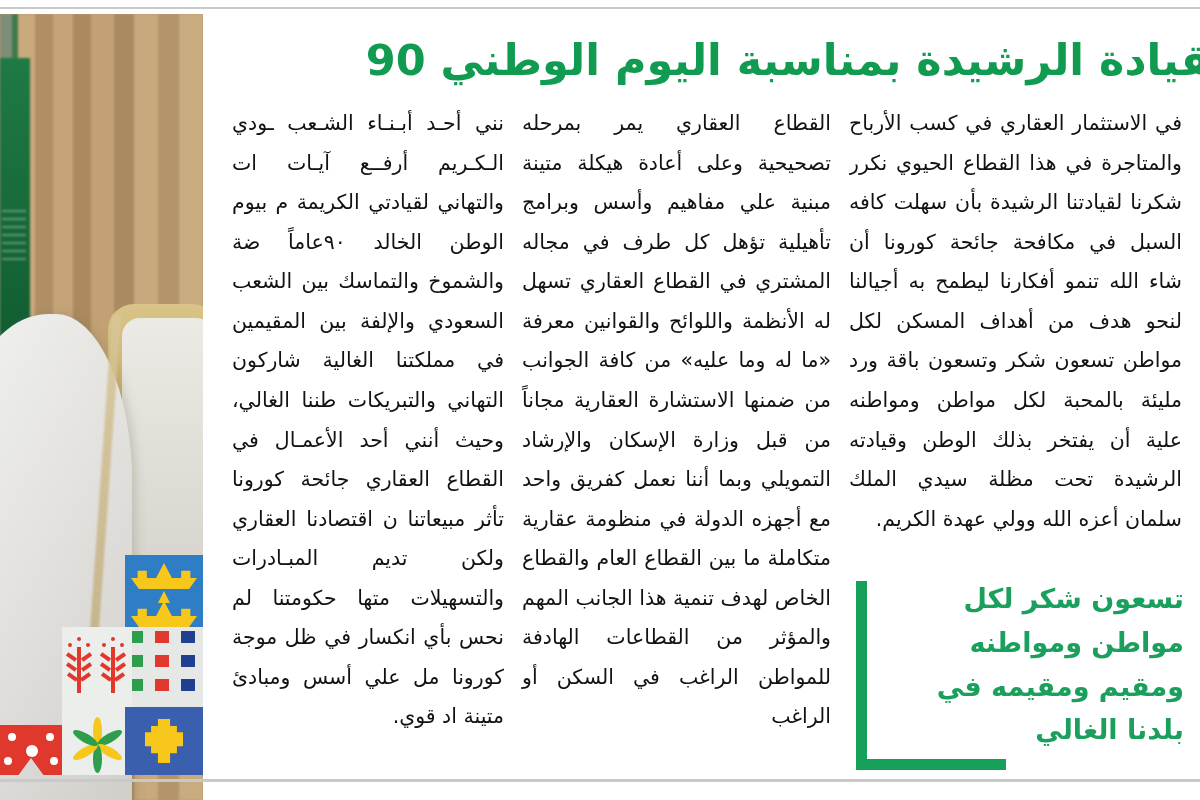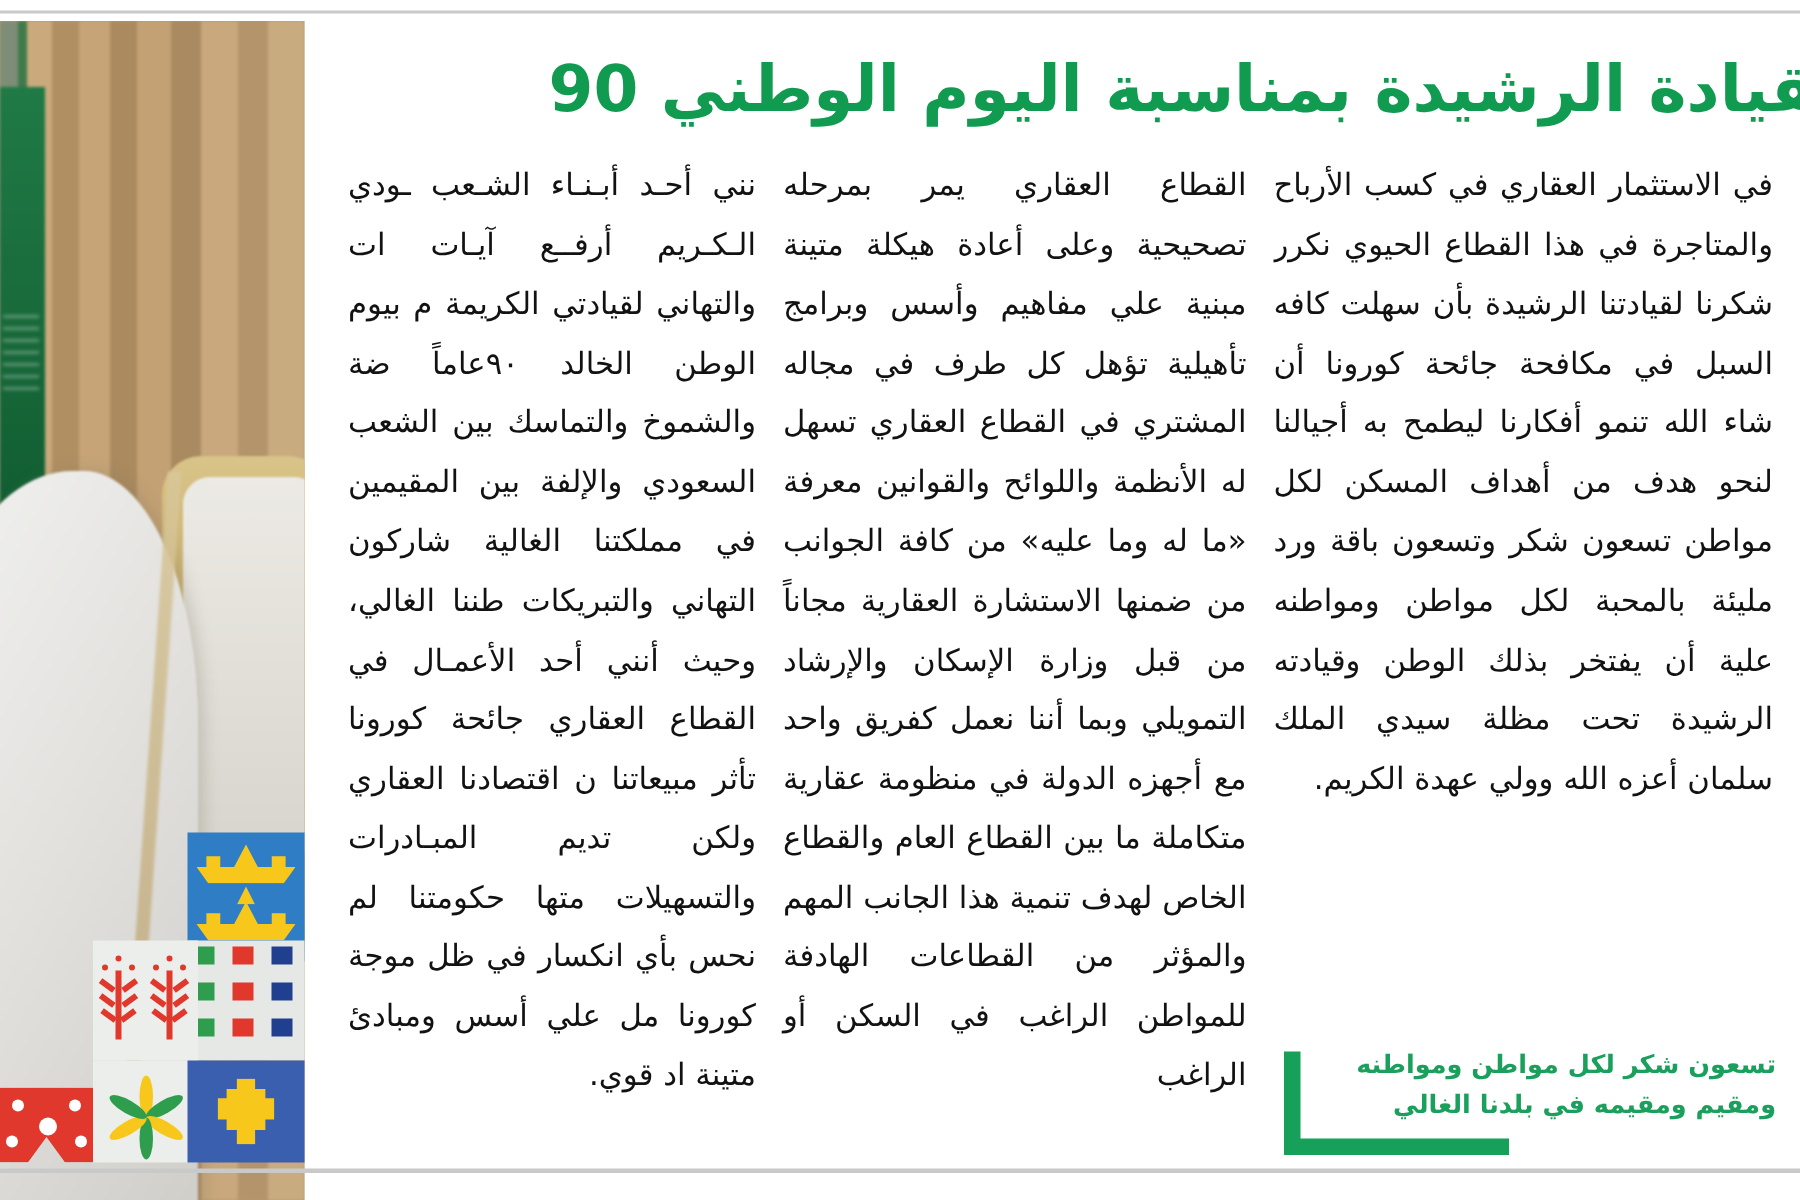--- a/index.html
+++ b/index.html
@@ -209,21 +209,21 @@
     position:absolute;left:7px;top:4px;width:11px;bottom:0;
     background:#17a05a;
   }
   .pullquote .bracket-h{
     position:absolute;left:7px;bottom:0;width:150px;height:11px;
     background:#17a05a;
   }
   .pullquote p{
     margin:0 0 0 32px;
     font-family:"DejaVu Sans","Liberation Sans",sans-serif;
-    font-weight:700;font-size:17px;line-height:1.62;
+    font-weight:700;font-size:27px;line-height:1.62;
     color:#1aa05c;text-align:right;direction:rtl;
   }
 </style>
 </head>
 <body>
 
 <div class="page">
 
   <div class="rule-top"></div>
 

